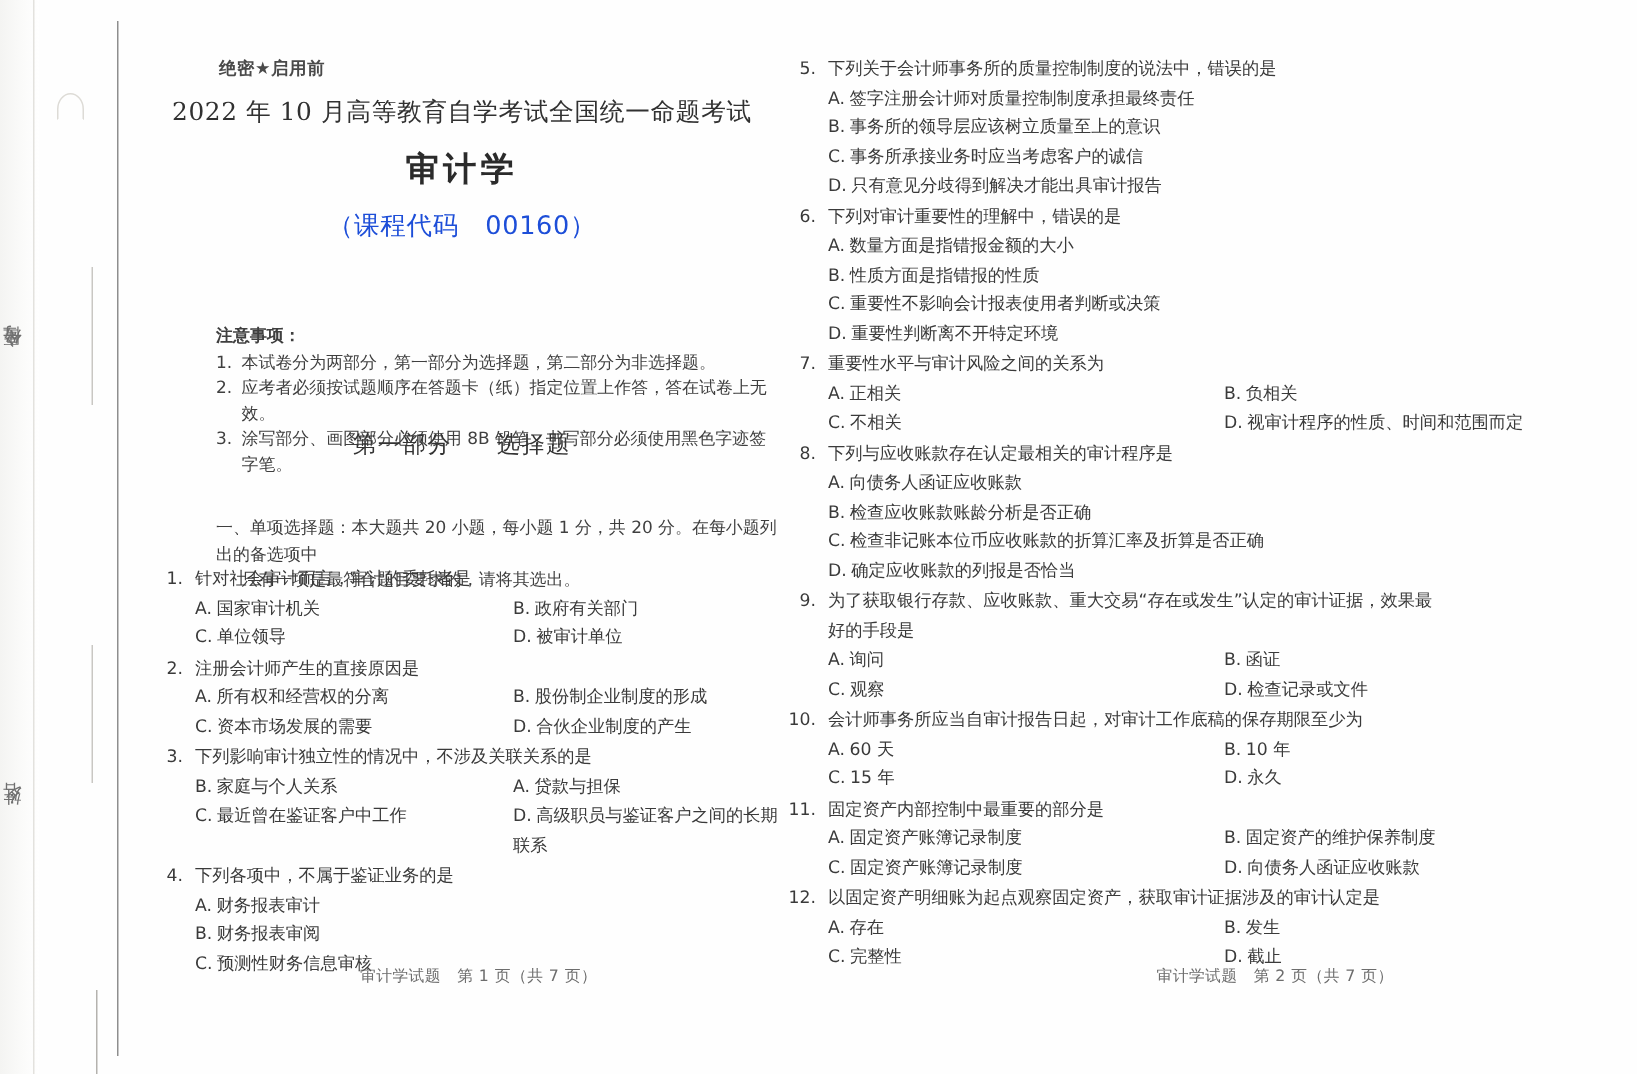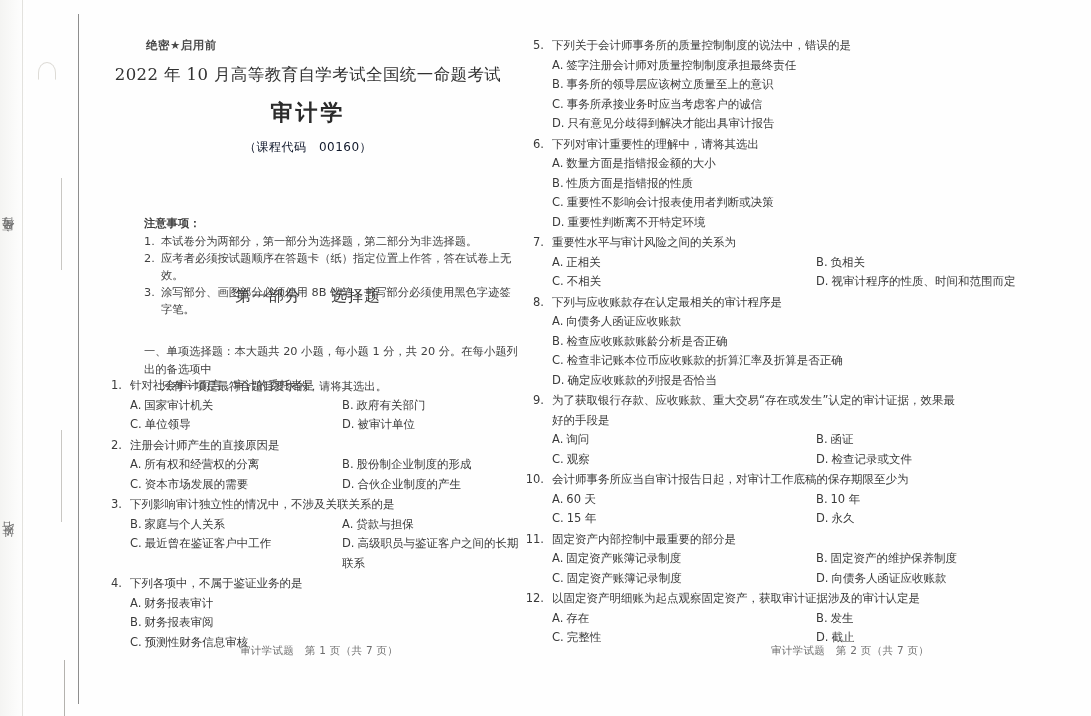--- a/index.html
+++ b/index.html
@@ -120,23 +120,23 @@
     font-size: 22px;
     font-weight: bold;
     letter-spacing: 3px;
     color: #2b2b2b;
   }
   .course-code {
     position: absolute;
     left: 0; top: 139px;
     width: 424px;
     text-align: center;
-    font-size: 12px;
+    font-size: 17px;
     letter-spacing: 0.5px;
-    color: #0f172a;
+    color: #1d4ed8;
   }
 
   .notes {
     position: absolute;
     left: 48px; top: 215px;
     width: 372px;
     font-size: 11.3px;
     line-height: 17px;
     color: #3f3f3f;
   }
@@ -344,21 +344,21 @@
           <div class="options one-col">
             <div class="option"><span class="lab">A.</span><span>签字注册会计师对质量控制制度承担最终责任</span></div>
             <div class="option"><span class="lab">B.</span><span>事务所的领导层应该树立质量至上的意识</span></div>
             <div class="option"><span class="lab">C.</span><span>事务所承接业务时应当考虑客户的诚信</span></div>
             <div class="option"><span class="lab">D.</span><span>只有意见分歧得到解决才能出具审计报告</span></div>
           </div>
         </div>
         <div class="question">
           <div class="q-stem">
             <span class="q-num">6.</span>
-            <span class="q-text">下列对审计重要性的理解中，请将其选出</span>
+            <span class="q-text">下列对审计重要性的理解中，错误的是</span>
           </div>
           <div class="options one-col">
             <div class="option"><span class="lab">A.</span><span>数量方面是指错报金额的大小</span></div>
             <div class="option"><span class="lab">B.</span><span>性质方面是指错报的性质</span></div>
             <div class="option"><span class="lab">C.</span><span>重要性不影响会计报表使用者判断或决策</span></div>
             <div class="option"><span class="lab">D.</span><span>重要性判断离不开特定环境</span></div>
           </div>
         </div>
         <div class="question">
           <div class="q-stem">

